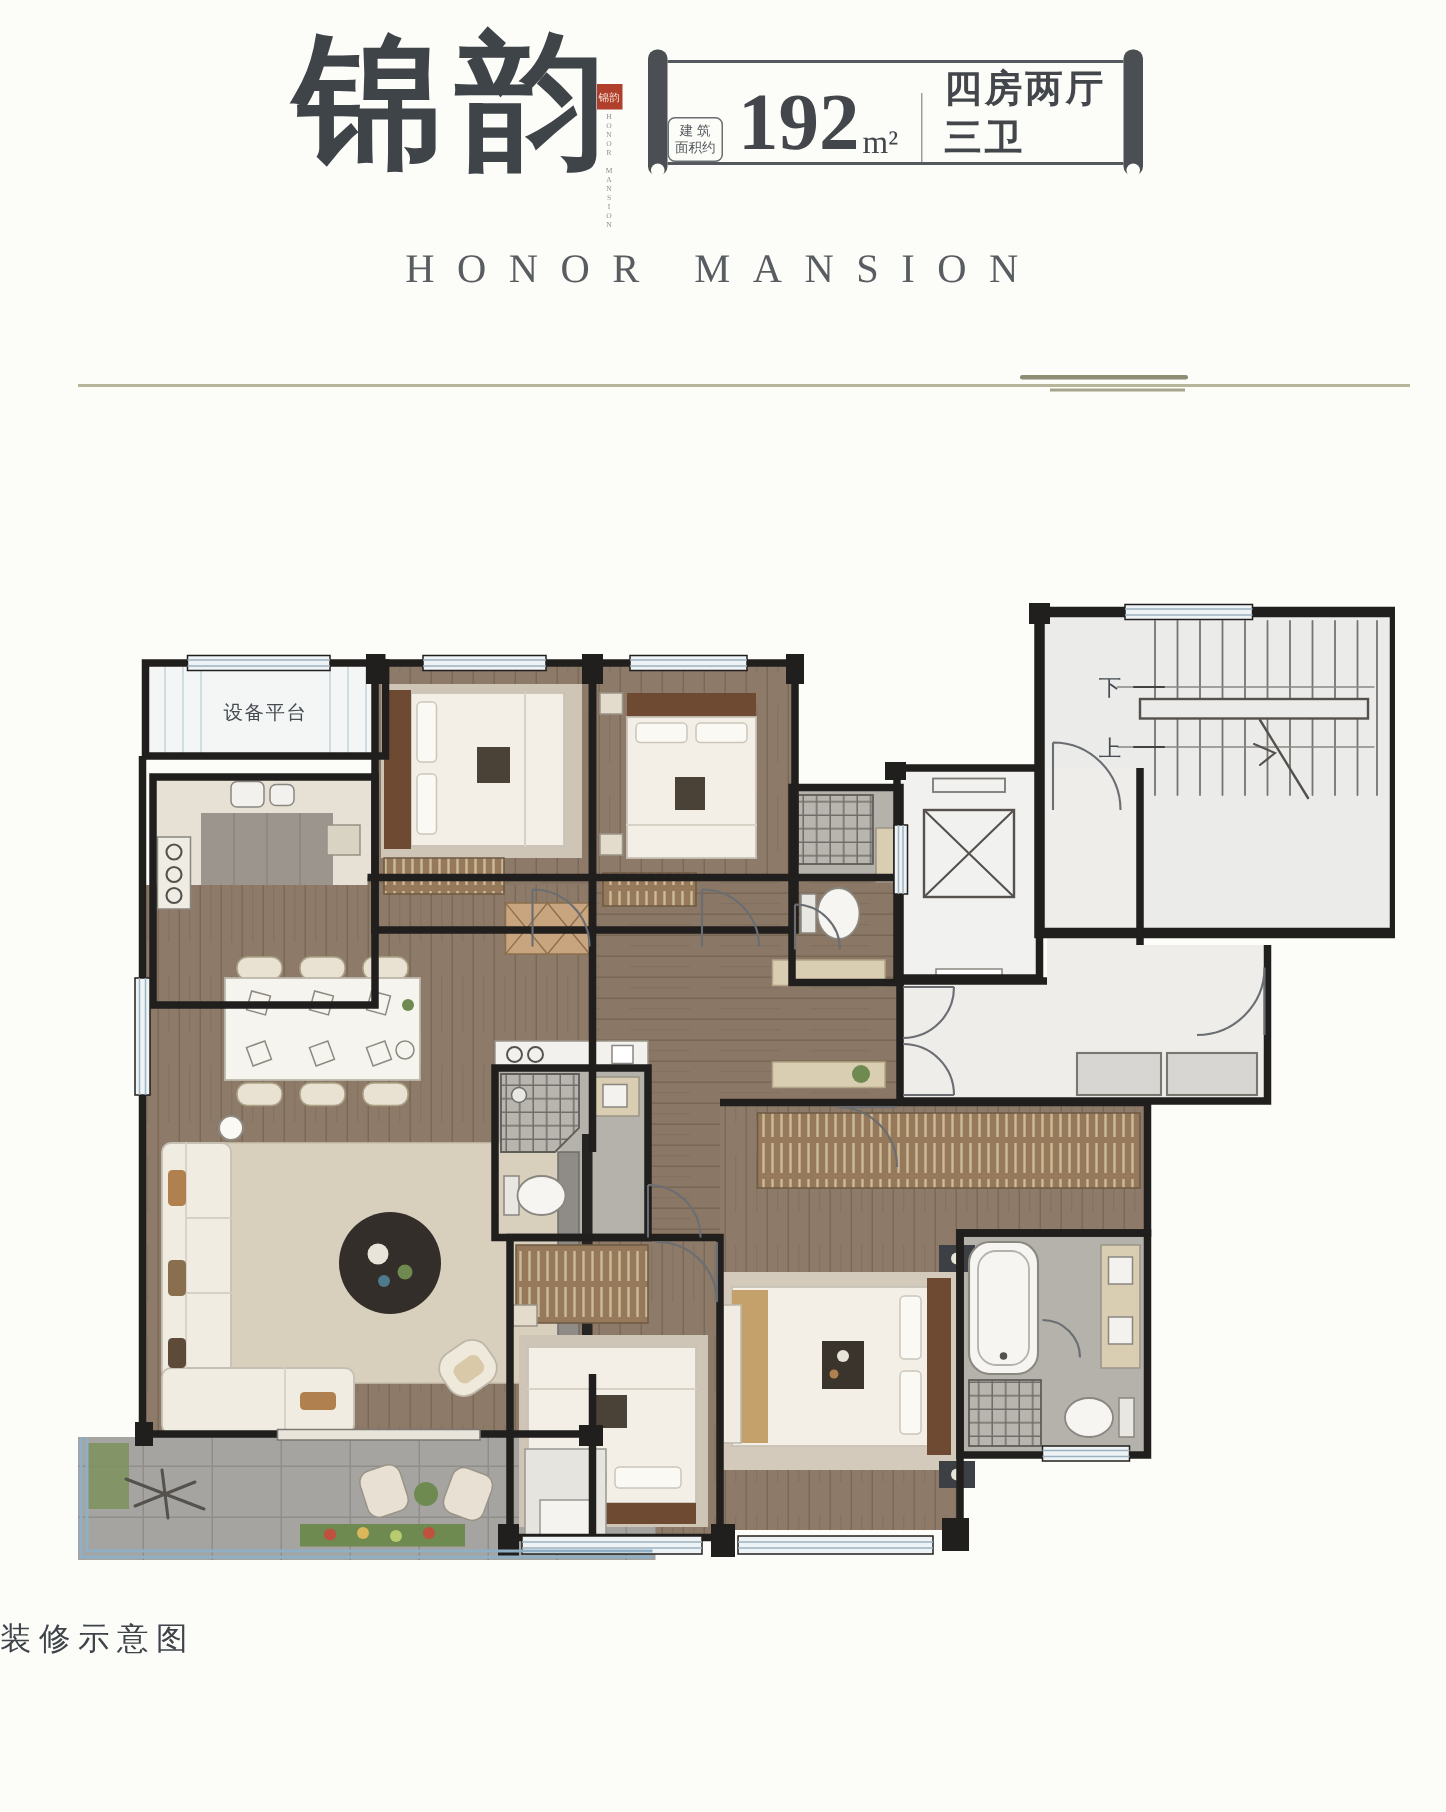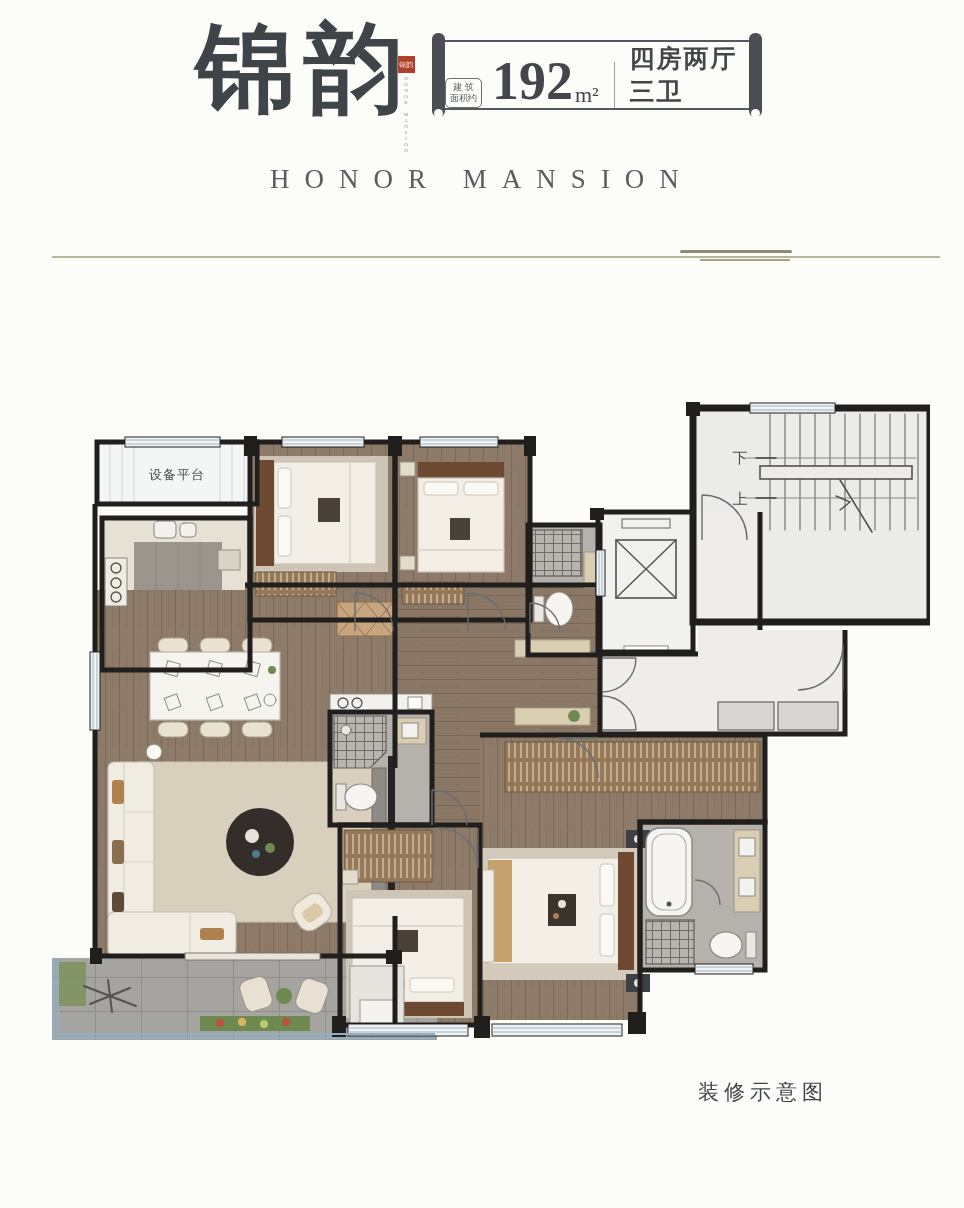--- a/index.html
+++ b/index.html
@@ -30,21 +30,21 @@
   .subtitle{position:absolute;left:0;top:164px;width:964px;text-align:center;
         font-family:"Liberation Serif","DejaVu Serif",serif;font-size:27px;color:#595d61;letter-spacing:15px;}
   .divider{position:absolute;left:52px;top:256px;width:888px;height:2px;background:#b7b59a;}
   .divider-deco{position:absolute;left:680px;top:250px;width:112px;height:3px;background:#8e8c74;border-radius:2px;}
   .divider-deco2{position:absolute;left:700px;top:259px;width:90px;height:2px;background:#a5a389;}
 
   
   .plan{position:absolute;left:50px;top:400px;width:880px;height:660px;}
 
   
-  .caption{position:absolute;left:0;top:1078px;width:828px;text-align:right;font-size:21px;
+  .caption{position:absolute;left:0;top:1078px;width:828px;text-align:left;font-size:21px;
         color:#3f444a;letter-spacing:5px;}
 </style>
 </head>
 <body>
 
 <div class="page">
 
   <div class="title">锦韵</div>
   <div class="seal-col">
     <div class="seal">锦韵</div>

